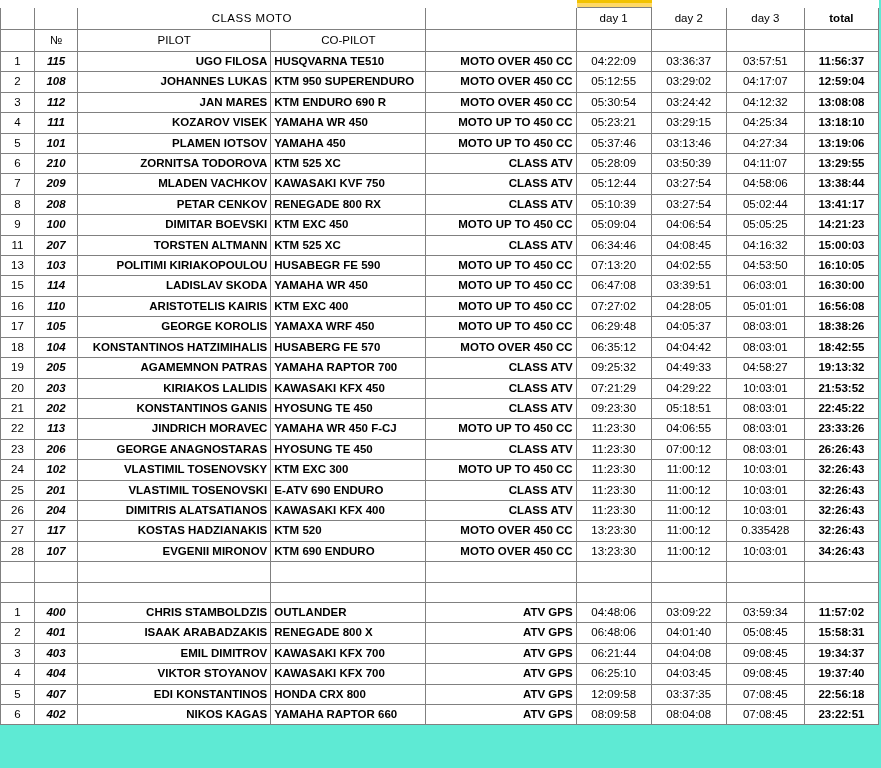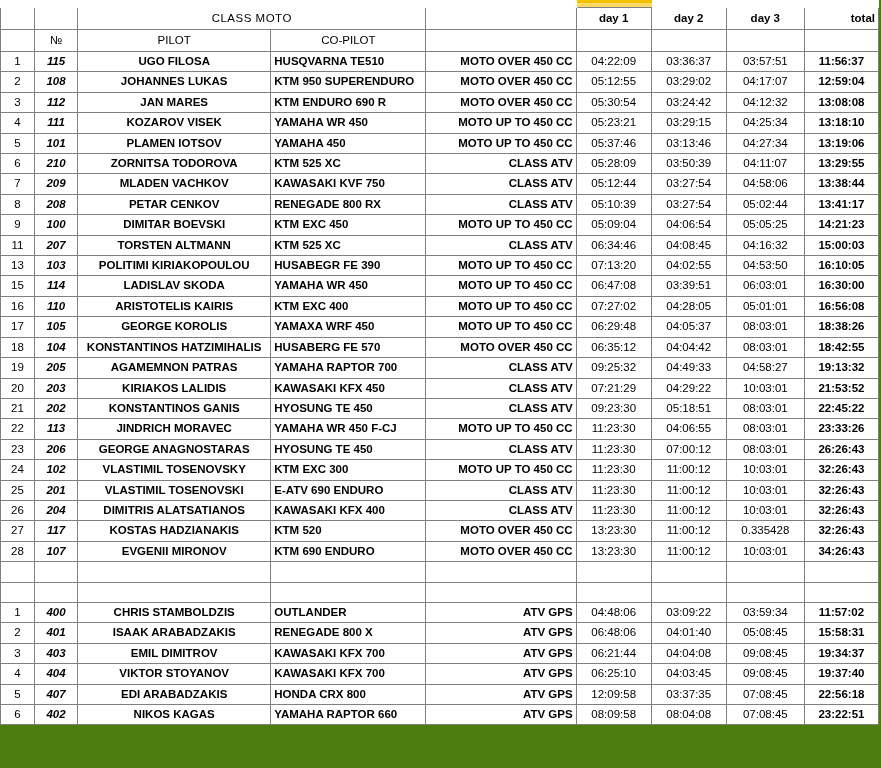--- a/index.html
+++ b/index.html
@@ -12,21 +12,21 @@
     width: 881px;
     height: 768px;
     font-family: "Liberation Sans", sans-serif;
     overflow: hidden;
   }
 
   #sheet {
     width: 881px;
     height: 768px;
     position: relative;
-    background: #4d7c0f;
+    background: #5eead4;
   }
 
   table.grid {
     border-collapse: collapse;
     table-layout: fixed;
     width: 879px;
     margin: 0;
   }
 
   table.grid td {
@@ -90,33 +90,33 @@
   }
   .hdr-col {
     text-align: center;
     font-size: 12px;
     font-weight: normal;
     color: #000000;
   }
   .hdr-day {
     text-align: center;
     font-size: 12.5px;
-    font-weight: bold;
+    font-weight: normal;
     color: #000000;
   }
   .hdr-total {
-    text-align: right;
+    text-align: center;
     font-size: 12.5px;
     font-weight: bold;
     color: #000000;
   }
   .hdr-tall { height: 22px; line-height: 22px; }
   .rank     { text-align: center; font-size: 12.5px; font-weight: normal; }
   .num      { text-align: center; font-size: 11.5px; font-weight: bold; font-style: italic; }
-  .name     { text-align: center;   font-size: 11.5px; font-weight: bold; }
+  .name     { text-align: right;   font-size: 11.5px; font-weight: bold; }
   .vehicle  { text-align: left;   font-size: 11.5px; font-weight: bold; }
   .klass    { text-align: right;   font-size: 11.5px; font-weight: bold; }
   .time     { text-align: center; font-size: 11.5px; font-weight: normal; }
   .total    { text-align: center;  font-size: 11.5px; font-weight: bold; padding-right: 5px; }
 
   .empty-row td { height: 19.4px; }
 </style>
 </head>
 <body>
 
@@ -275,21 +275,21 @@
           <td class="klass">CLASS ATV</td>
           <td class="time">06:34:46</td>
           <td class="time">04:08:45</td>
           <td class="time">04:16:32</td>
           <td class="total">15:00:03</td>
         </tr>
         <tr>
           <td class="rank">13</td>
           <td class="num">103</td>
           <td class="name">POLITIMI KIRIAKOPOULOU</td>
-          <td class="vehicle">HUSABEGR FE 390</td>
+          <td class="vehicle">HUSABEGR FE 590</td>
           <td class="klass">MOTO UP TO 450 CC</td>
           <td class="time">07:13:20</td>
           <td class="time">04:02:55</td>
           <td class="time">04:53:50</td>
           <td class="total">16:10:05</td>
         </tr>
         <tr>
           <td class="rank">15</td>
           <td class="num">114</td>
           <td class="name">LADISLAV SKODA</td>
@@ -505,21 +505,21 @@
           <td class="vehicle">KAWASAKI KFX 700</td>
           <td class="klass">ATV GPS</td>
           <td class="time">06:25:10</td>
           <td class="time">04:03:45</td>
           <td class="time">09:08:45</td>
           <td class="total">19:37:40</td>
         </tr>
         <tr>
           <td class="rank">5</td>
           <td class="num">407</td>
-          <td class="name">EDI ARABADZAKIS</td>
+          <td class="name">EDI KONSTANTINOS</td>
           <td class="vehicle">HONDA CRX 800</td>
           <td class="klass">ATV GPS</td>
           <td class="time">12:09:58</td>
           <td class="time">03:37:35</td>
           <td class="time">07:08:45</td>
           <td class="total">22:56:18</td>
         </tr>
         <tr>
           <td class="rank">6</td>
           <td class="num">402</td>

